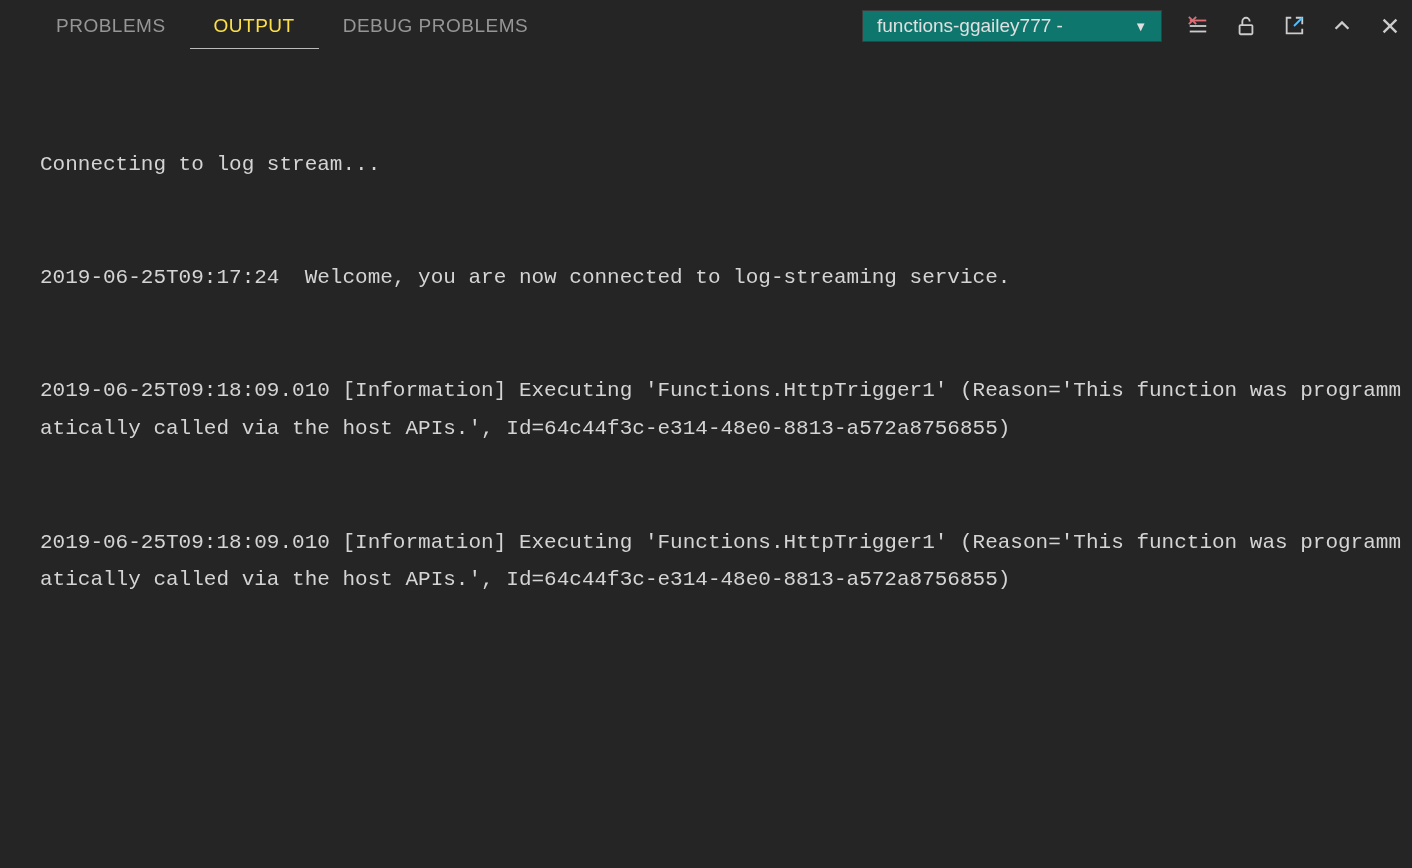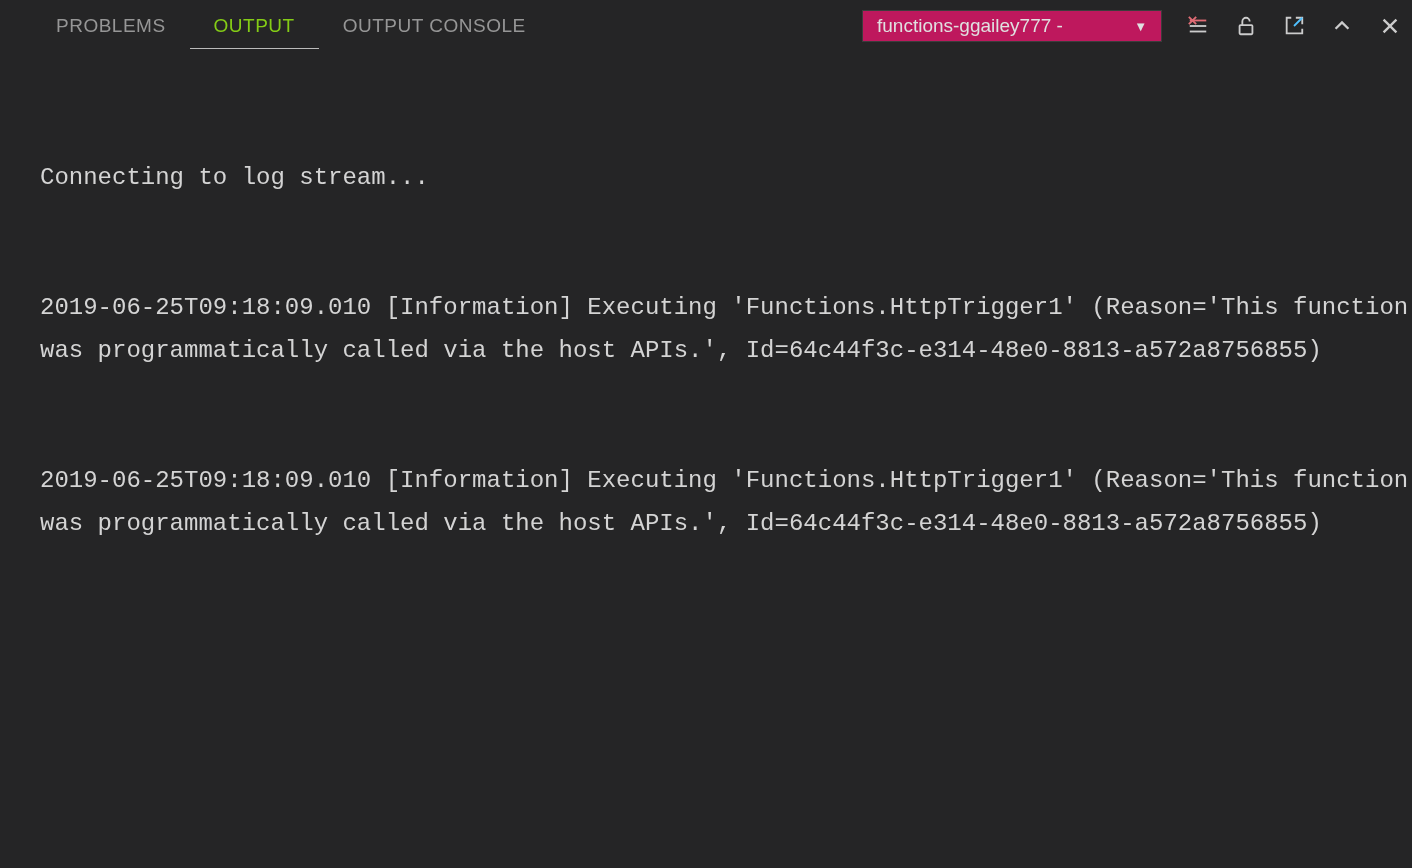--- a/index.html
+++ b/index.html
@@ -35,29 +35,29 @@
     }
     .tab {
       font-size: 19px;
       color: #969696;
       padding: 12px 24px;
       cursor: pointer;
       letter-spacing: 0.5px;
       white-space: nowrap;
     }
     .tab.active {
-      color: #84cc16;
+      color: #fde047;
       border-bottom: 1.5px solid #bbbbbb;
       padding-bottom: 10.5px;
     }
     .spacer {
       flex: 1;
     }
     .dropdown {
-      background: #be185d;
+      background: #0f766e;
       border: 1px solid #3c3c3c;
       color: #e0e0e0;
       font-size: 19px;
       padding: 4px 14px;
       display: flex;
       align-items: center;
       gap: 10px;
       min-width: 300px;
       justify-content: space-between;
       cursor: pointer;
@@ -82,39 +82,39 @@
     }
     .icon svg {
       width: 22px;
       height: 22px;
     }
     .output-area {
       flex: 1;
       padding: 18px 0 0 40px;
       overflow: auto;
       font-family: Consolas, "Courier New", monospace;
-      font-size: 24px;
+      font-size: 21px;
       line-height: 1.8;
       color: #d4d4d4;
       white-space: pre-wrap;
       word-break: break-all;
     }
     .log-line {
       display: block;
     }
   </style>
 </head>
 <body>
 
 <div class="panel">
   <div class="tab-bar">
     <div class="tabs">
       <div class="tab">PROBLEMS</div>
       <div class="tab active">OUTPUT</div>
-      <div class="tab">OUTPUT CONSOLE</div>
+      <div class="tab">DEBUG PROBLEMS</div>
     </div>
     <div class="spacer"></div>
     <div class="dropdown">
       <span>functions-ggailey777 -</span>
       <span class="dropdown-arrow">▼</span>
     </div>
     <div class="action-icons">
       <div class="icon" title="Clear Output">
         <svg viewBox="0 0 24 24" fill="none" stroke="currentColor" stroke-width="2">
           <line x1="3" y1="6" x2="21" y2="6" stroke="#e06c75"></line>
@@ -146,20 +146,21 @@
         <svg viewBox="0 0 24 24" fill="none" stroke="currentColor" stroke-width="2.5">
           <line x1="5" y1="5" x2="19" y2="19"></line>
           <line x1="19" y1="5" x2="5" y2="19"></line>
         </svg>
       </div>
     </div>
   </div>
 
   <div class="output-area">
     <span class="log-line">Connecting to log stream...</span>
+    <span class="log-line">2019-06-25T09:17:24  Welcome, you are now connected to log-streaming service.</span>
     <span class="log-line">2019-06-25T09:18:09.010 [Information] Executing 'Functions.HttpTrigger1' (Reason='This function was programmatically called via the host APIs.', Id=64c44f3c-e314-48e0-8813-a572a8756855)</span>
     <span class="log-line">2019-06-25T09:18:09.010 [Information] Executing 'Functions.HttpTrigger1' (Reason='This function was programmatically called via the host APIs.', Id=64c44f3c-e314-48e0-8813-a572a8756855)</span>
     
     
     
     
     
     
     
     

